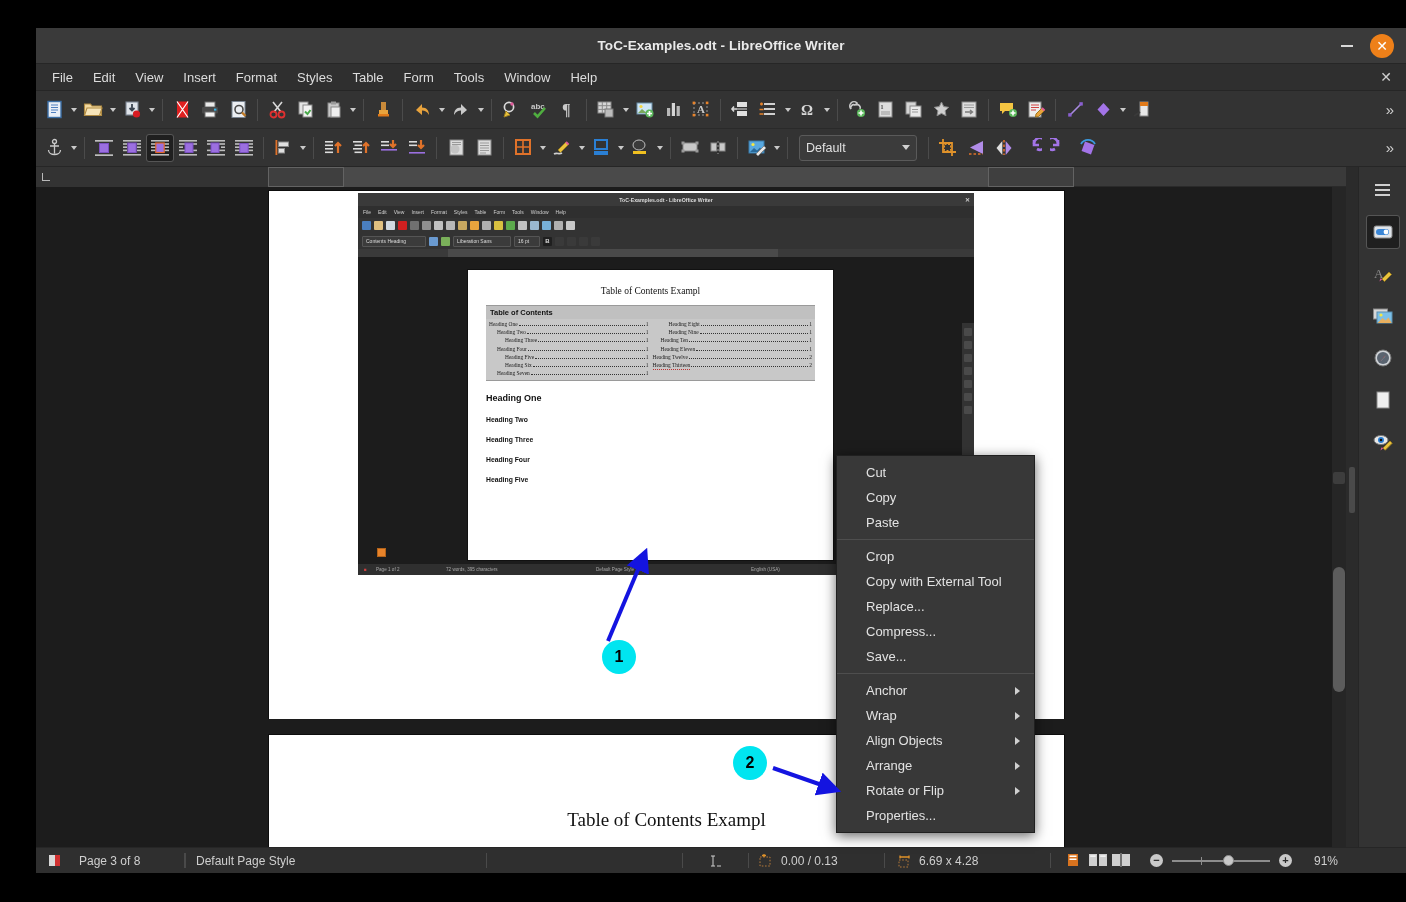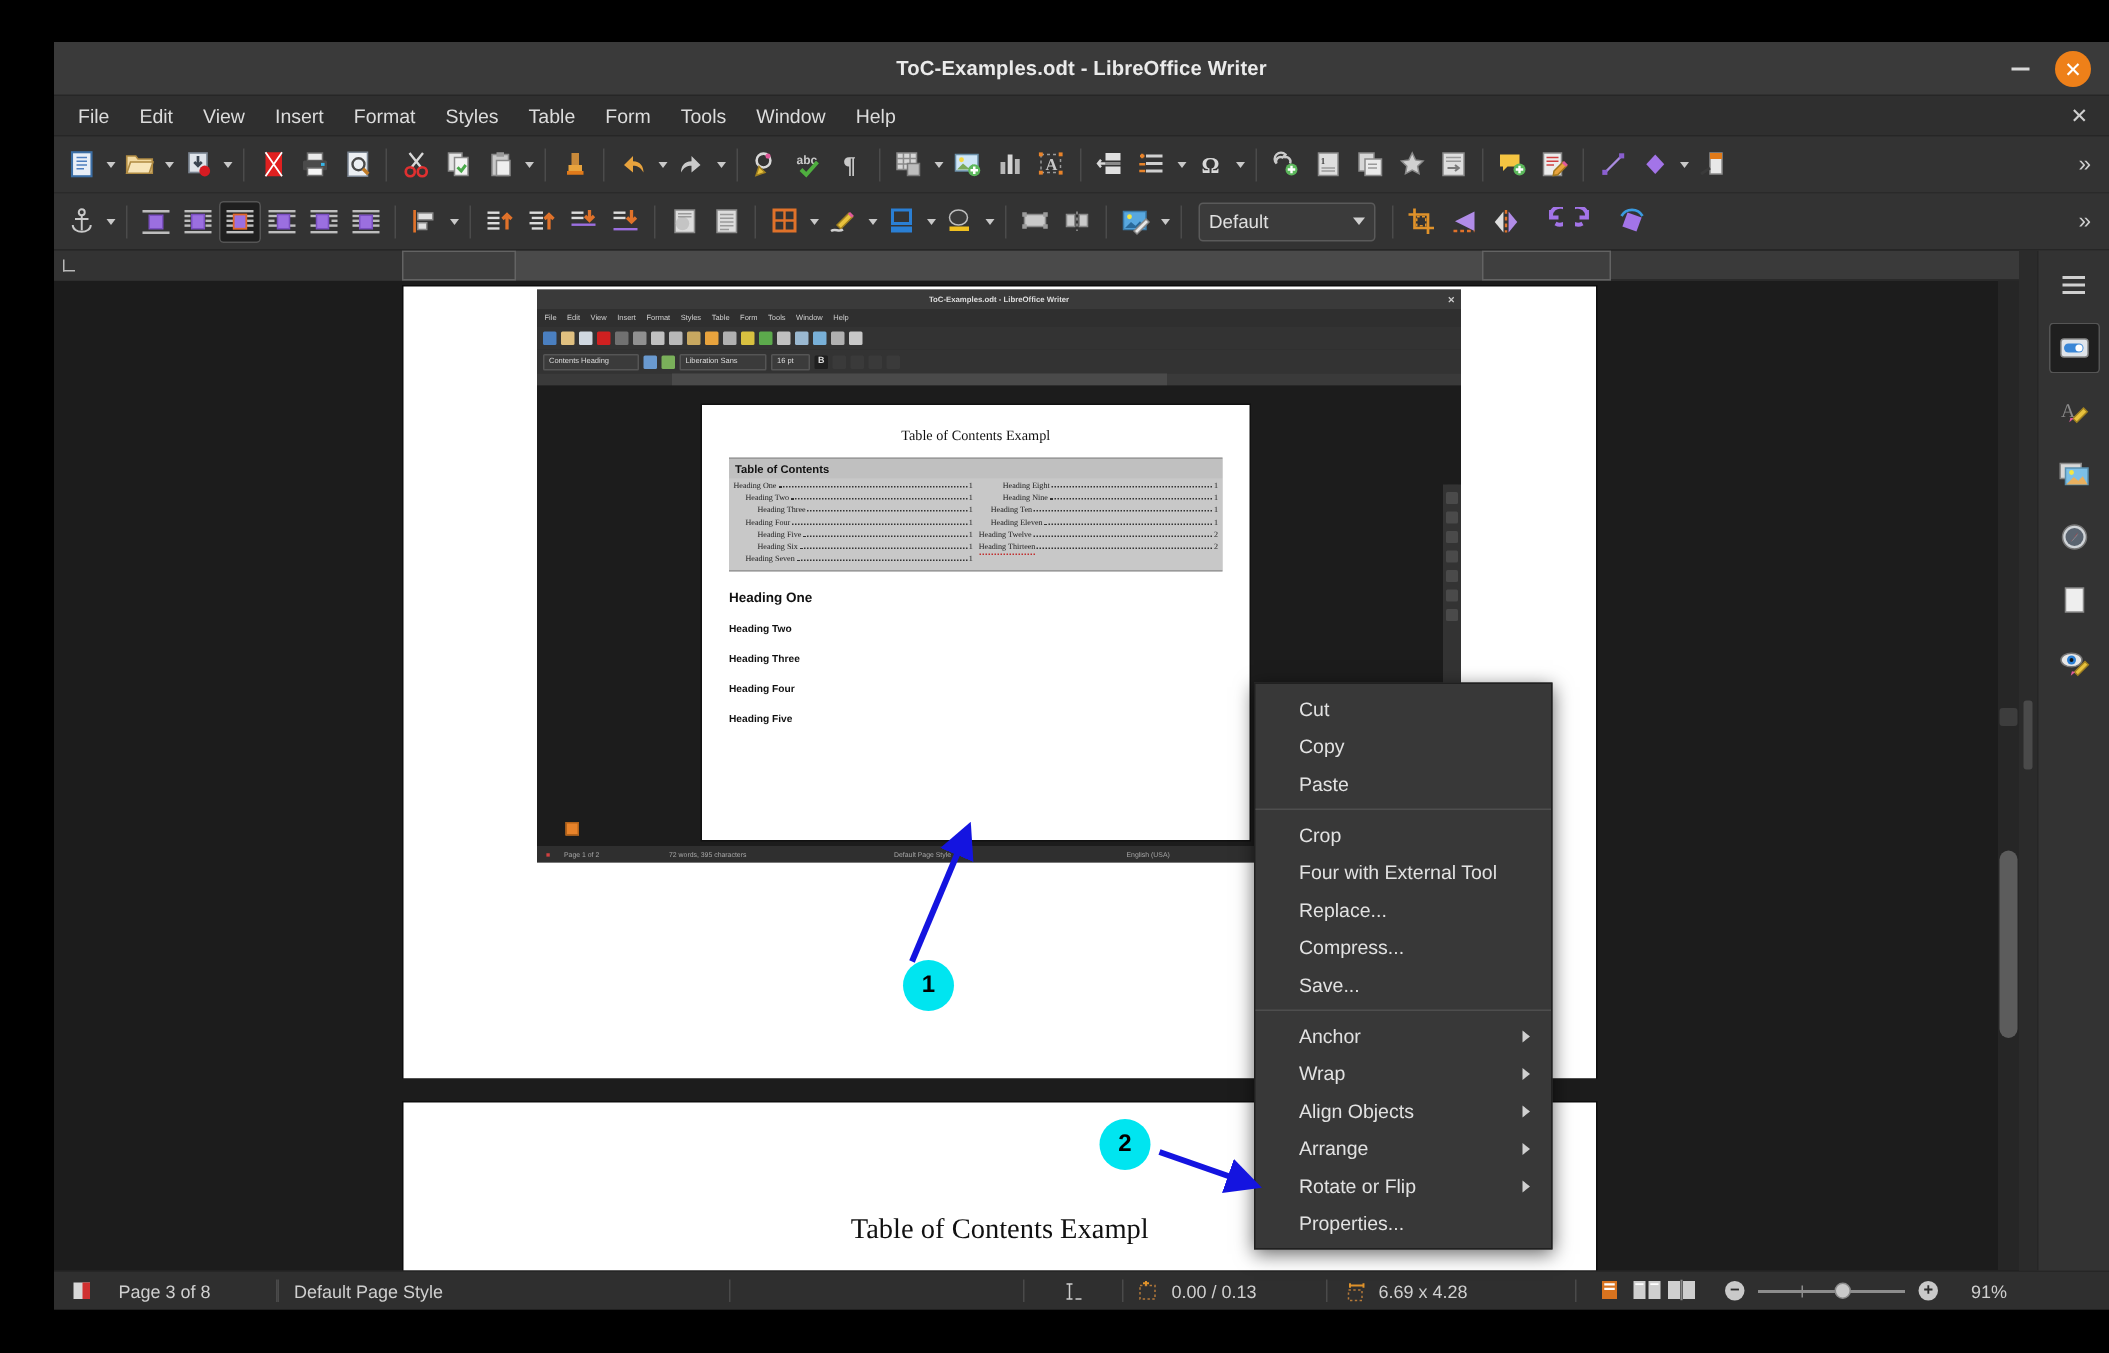--- a/index.html
+++ b/index.html
@@ -1148,21 +1148,21 @@
     <div class="sb-cell" style="padding-left:12px">91%</div>
   </div>
 </div>
 
 <div class="ctx-menu">
   <div class="ctx-item">Cut</div>
   <div class="ctx-item">Copy</div>
   <div class="ctx-item">Paste</div>
   <div class="ctx-sep"></div>
   <div class="ctx-item">Crop</div>
-  <div class="ctx-item">Four with External Tool</div>
+  <div class="ctx-item">Copy with External Tool</div>
   <div class="ctx-item">Replace...</div>
   <div class="ctx-item">Compress...</div>
   <div class="ctx-item">Save...</div>
   <div class="ctx-sep"></div>
   <div class="ctx-item">
     <span>Anchor</span>
     <span class="ctx-arrow"></span>
   </div>
   <div class="ctx-item">
     <span>Wrap</span>

